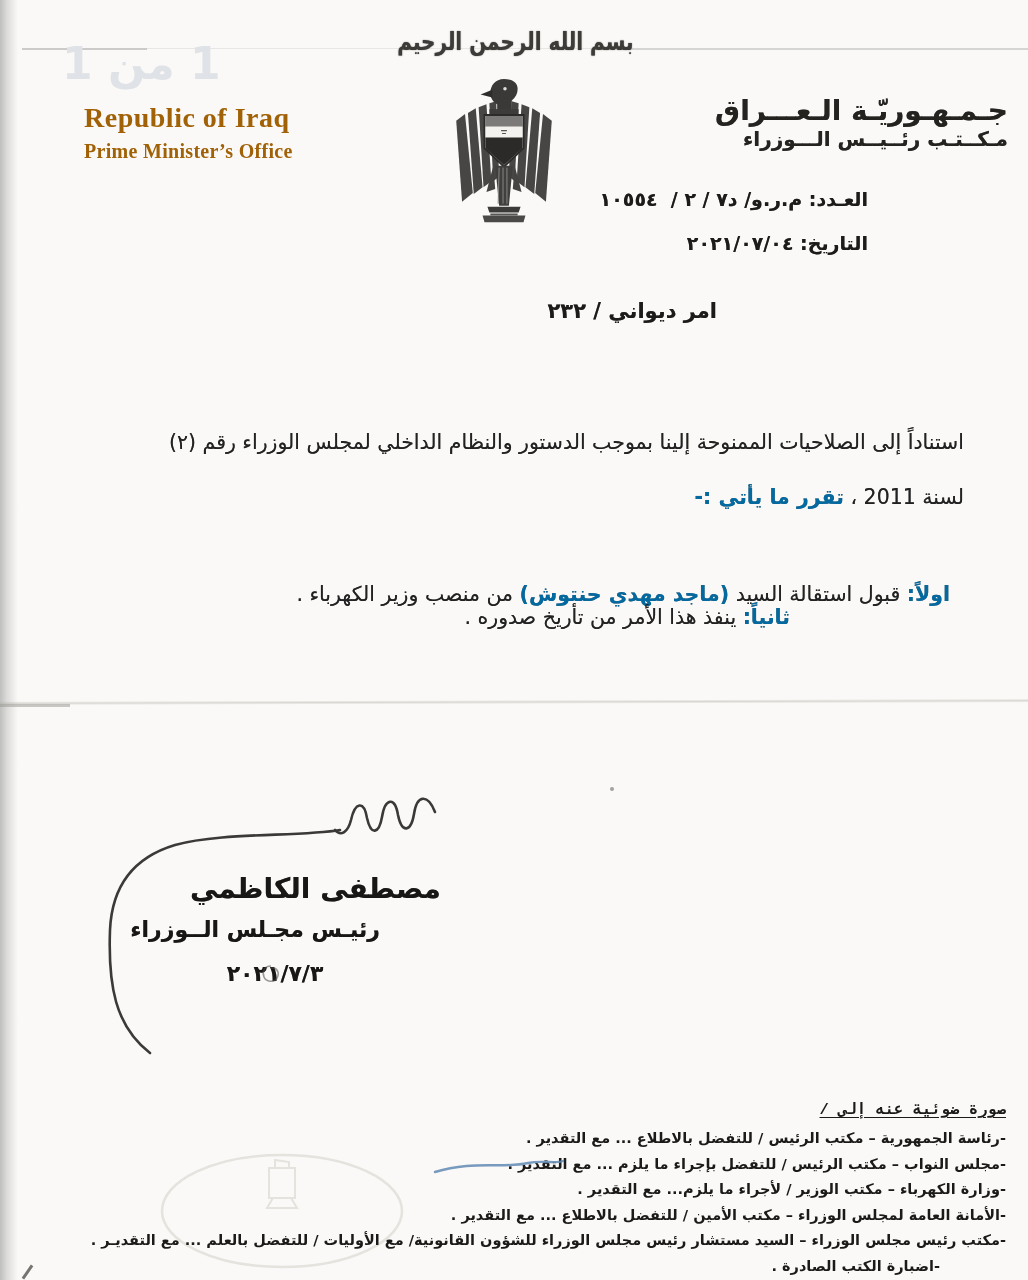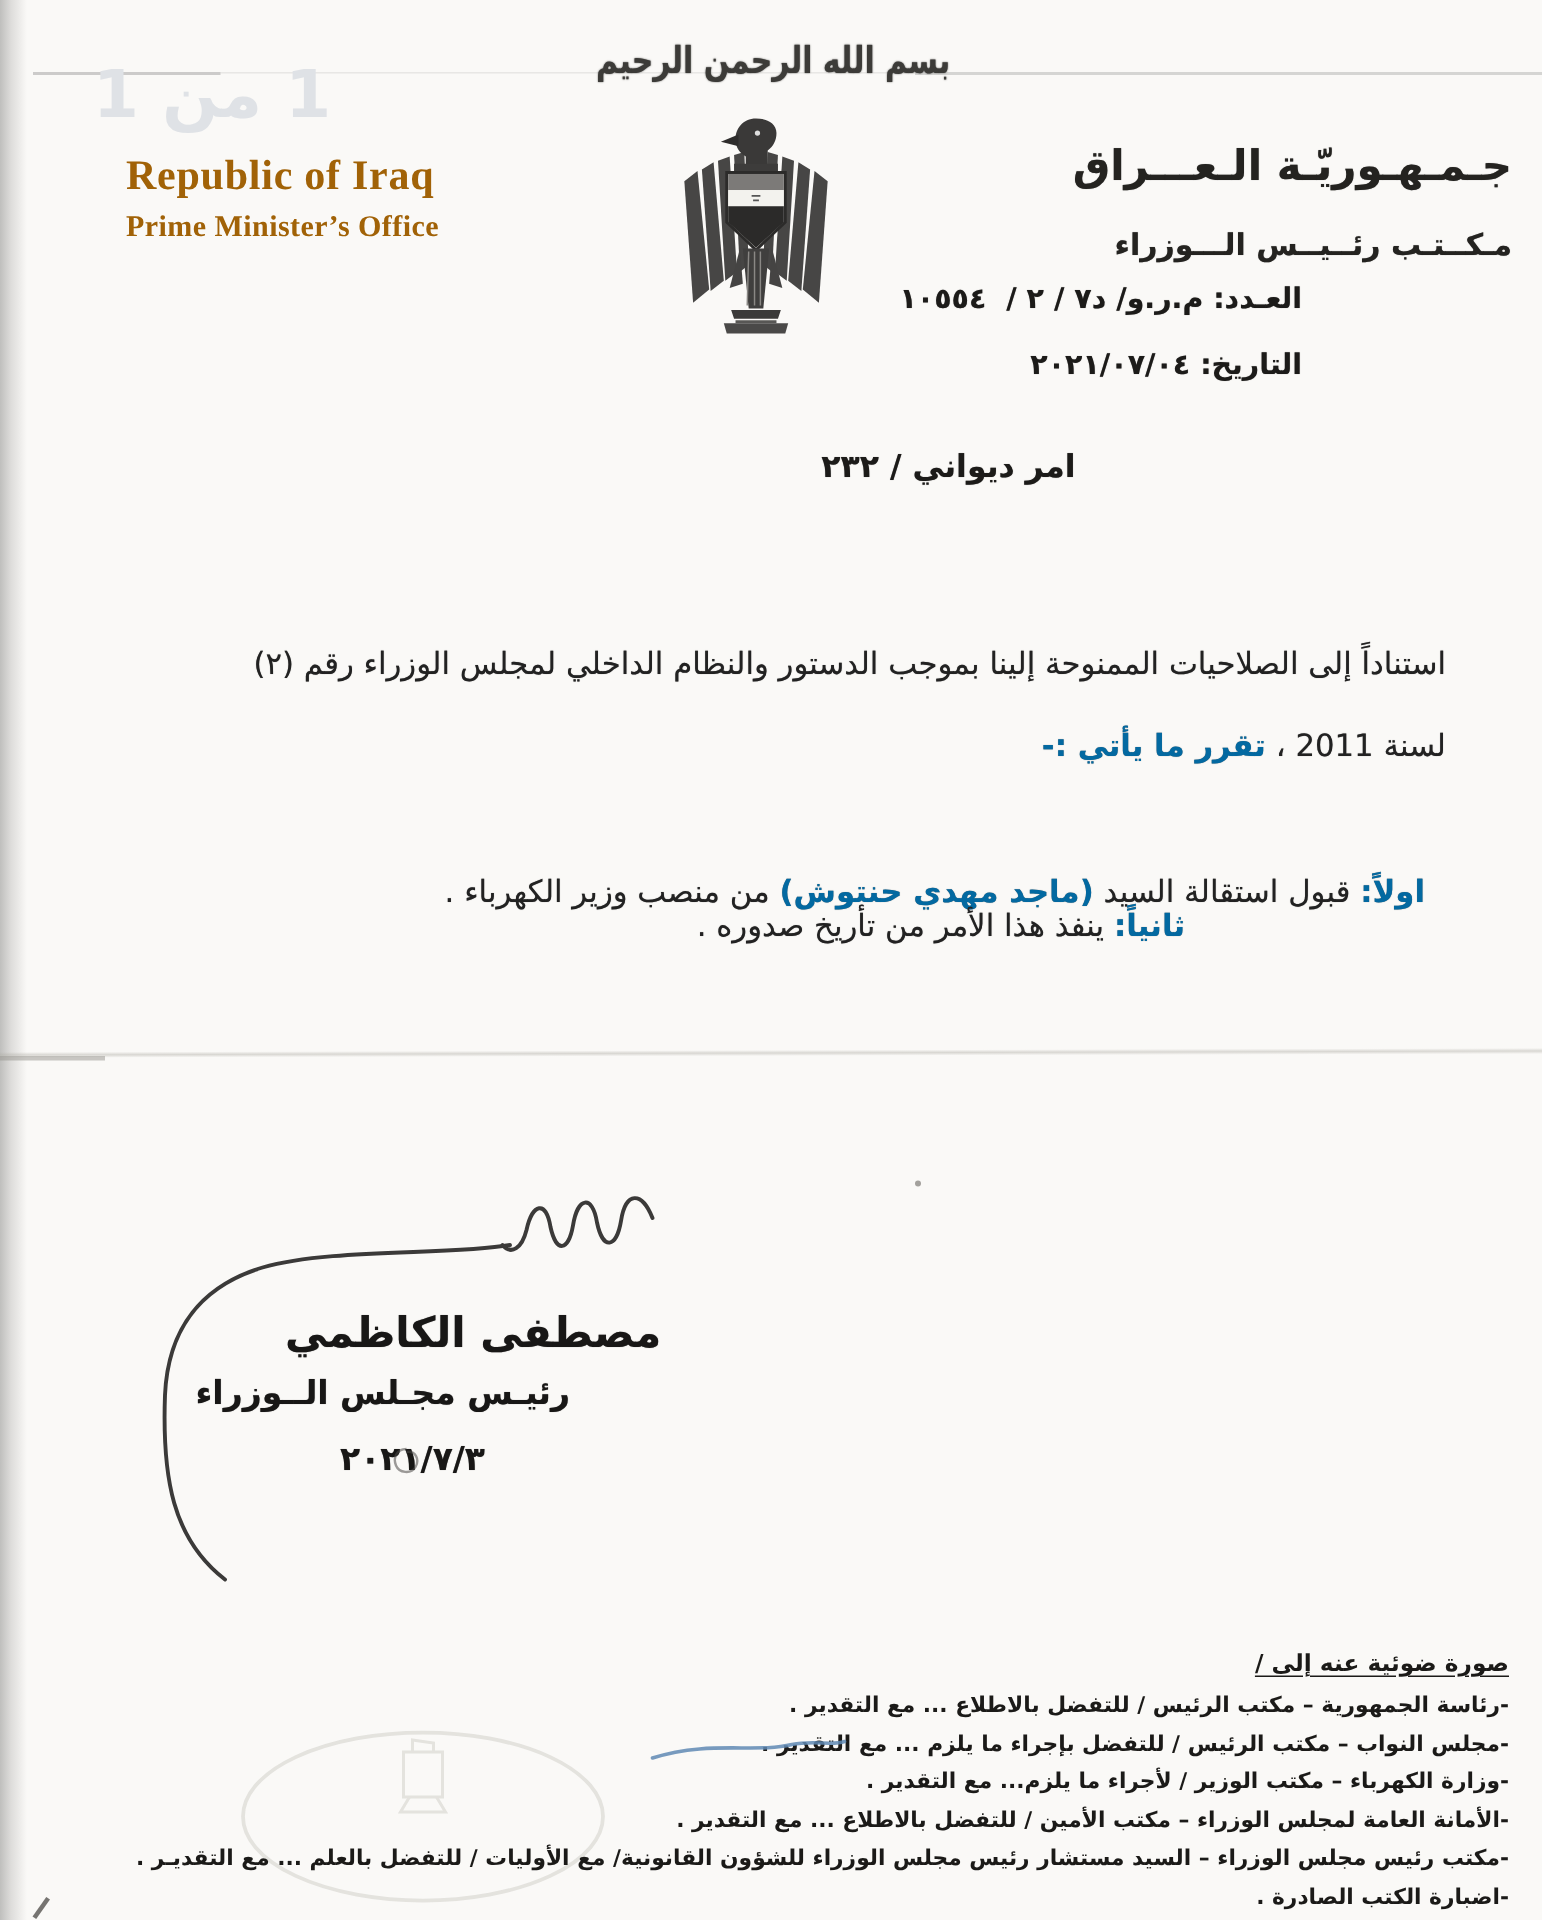--- a/index.html
+++ b/index.html
@@ -33,21 +33,21 @@
   .en-sub{font-size:20px;font-weight:bold;margin-top:6px;letter-spacing:.3px;}
 
   .basmala{position:absolute;left:408px;top:30px;width:220px;text-align:center;
     font-size:19px;font-weight:bold;color:#3c3b38;transform:scale(1.05,1.3);
     text-shadow:0 0 1px rgba(40,40,38,.8);filter:blur(.3px);white-space:nowrap;}
 
   .emblem{position:absolute;left:450px;top:76px;width:108px;height:156px;}
 
   .ar-head{position:absolute;right:20px;top:94px;text-align:right;color:#242320;}
   .ar-title{font-size:28px;font-weight:bold;}
-  .ar-sub{font-size:20px;font-weight:bold;margin-top:24px;}
+  .ar-sub{font-size:20px;font-weight:bold;margin-top:0;}
 
   .ref{position:absolute;right:160px;top:188px;text-align:right;color:#1c1b19;}
   .ref-number{font-size:19px;font-weight:bold;white-space:nowrap;}
   .ref-date{font-size:19px;font-weight:bold;margin-top:22px;white-space:nowrap;}
 
   .order-title{position:absolute;right:311px;top:299px;font-size:21px;font-weight:bold;
     white-space:nowrap;color:#1c1b19;}
 
   .rtl{direction:rtl;unicode-bidi:embed;}
   .ink{text-shadow:0 0 .5px rgba(25,25,23,.6);}
@@ -65,23 +65,23 @@
     font-size:28px;font-weight:bold;white-space:nowrap;color:#181716;}
   .sig-title{position:absolute;left:160px;top:917px;width:220px;text-align:center;
     font-size:22px;font-weight:bold;white-space:nowrap;color:#181716;}
   .sig-date{position:absolute;left:190px;top:961px;width:170px;text-align:center;
     font-size:22px;font-weight:bold;white-space:nowrap;color:#181716;direction:rtl;}
   .date-scribble{position:absolute;left:258px;top:962px;width:26px;height:26px;}
 
   
   .cc{position:absolute;right:22px;top:1100px;width:860px;text-align:right;color:#1b1a18;}
   .cc-heading{font-size:15.5px;font-weight:bold;text-decoration:underline;
-    text-underline-offset:3px;margin-bottom:7px;}
+    text-underline-offset:3px;margin-bottom:7px;font-family:Liberation Mono, monospace;}
   .cc-item{font-size:14.5px;font-weight:bold;line-height:25.5px;white-space:nowrap;}
-  .cc-item.last{}
+  .cc-item.last{margin-right:66px;}
 
   .seal{position:absolute;left:157px;top:1150px;width:250px;height:122px;opacity:.55;}
   .pen-mark{position:absolute;left:433px;top:1152px;width:132px;height:26px;}
 </style>
 </head>
 <body>
 
 <div class="page">
 
   <div class="edge-left"></div>

